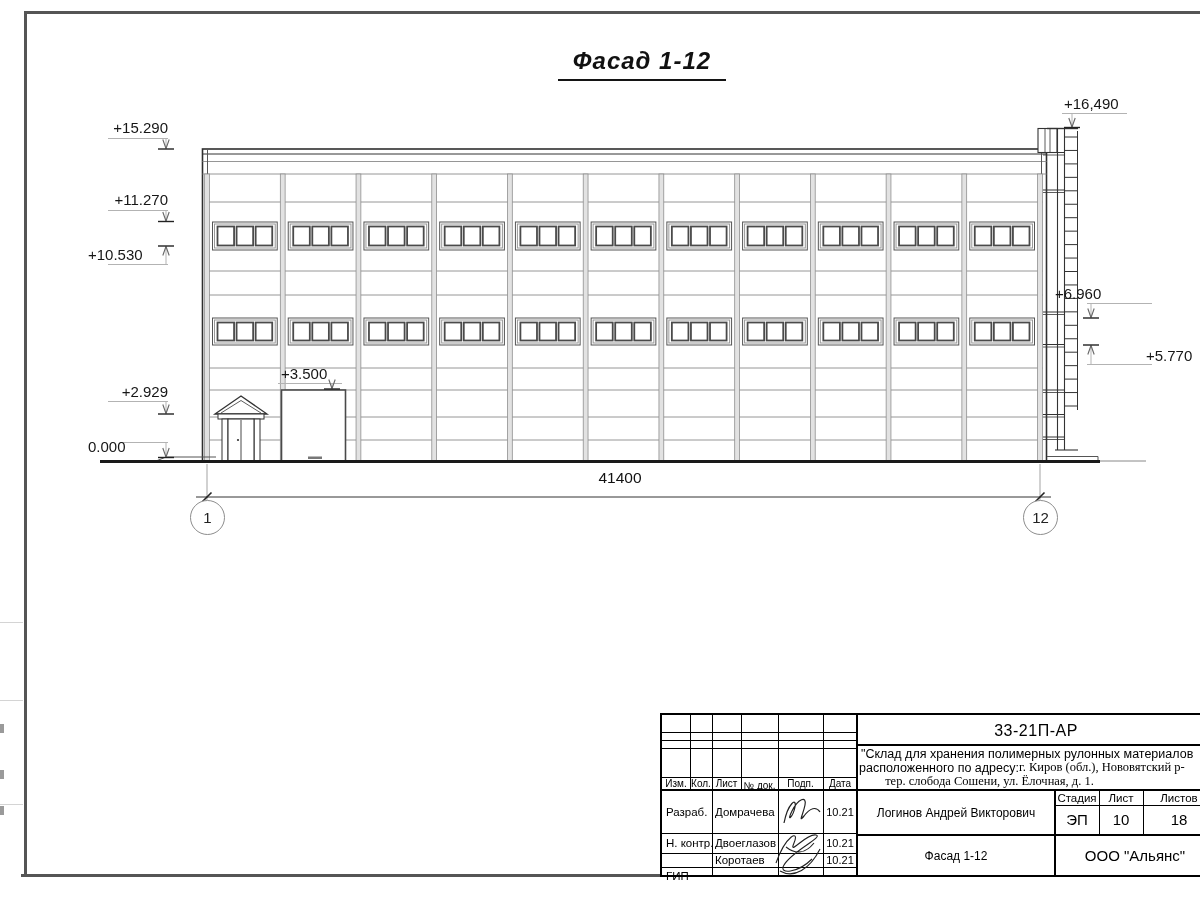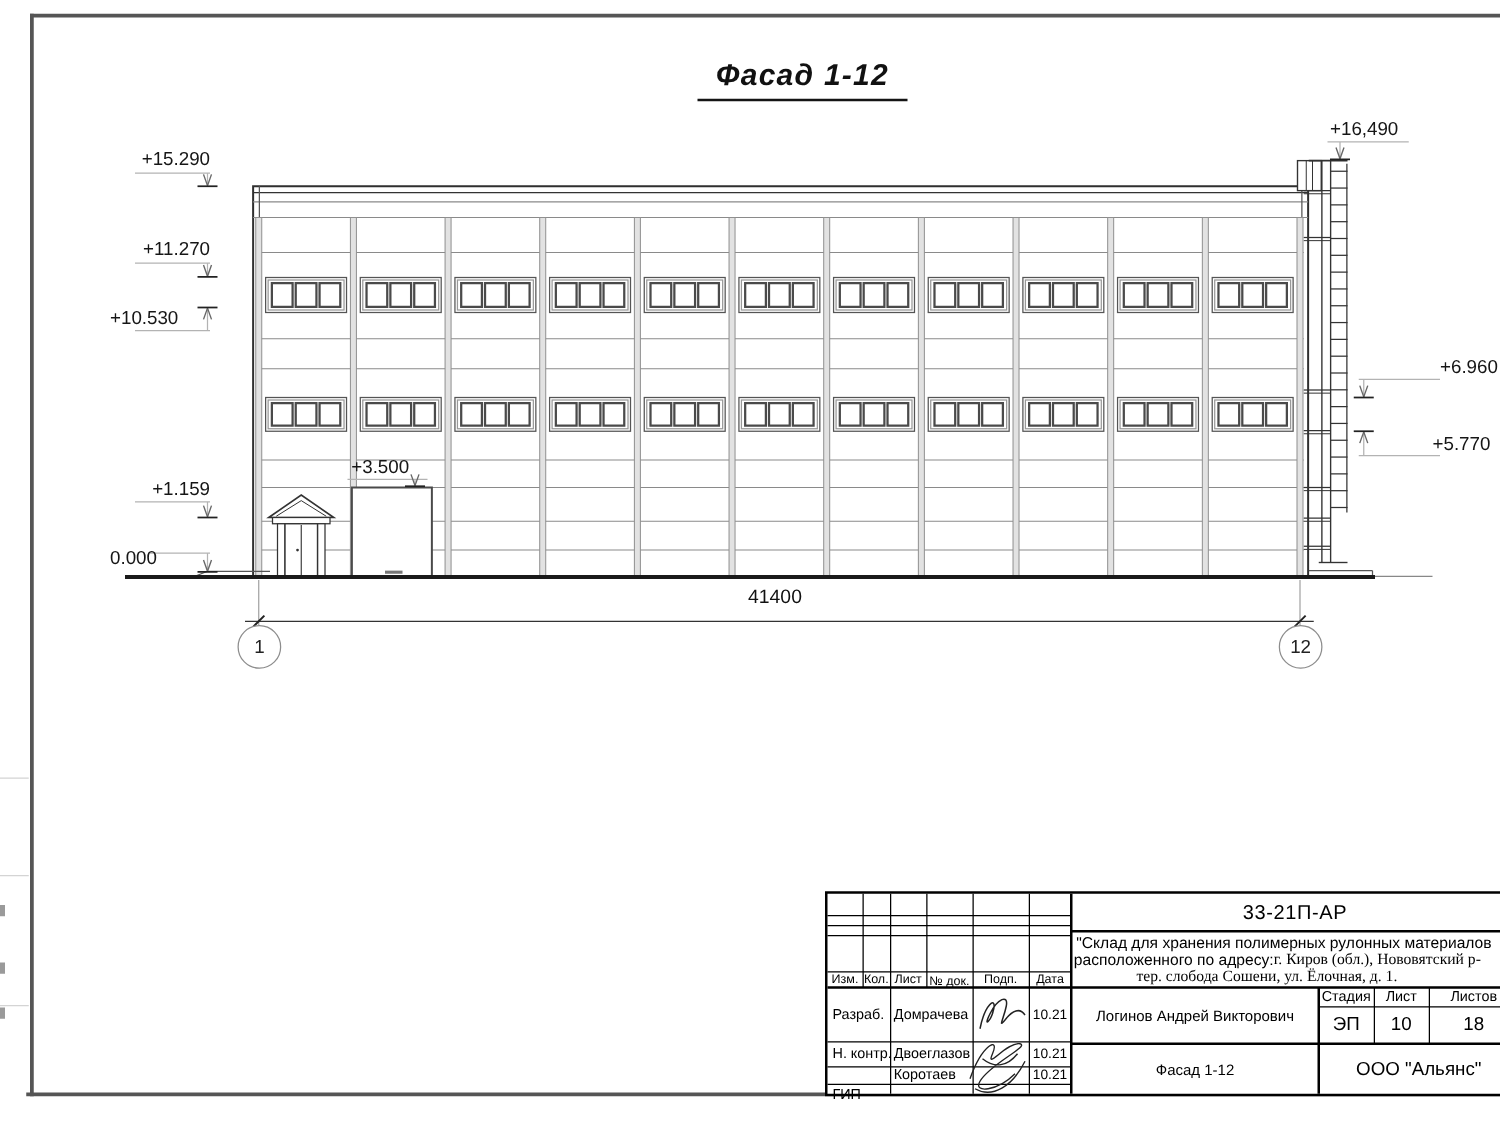--- a/index.html
+++ b/index.html
@@ -364,33 +364,33 @@
   <svg class="sig" style="left:110px;top:112px;" width="54" height="50" viewBox="0 0 54 50">
     <path d="M4,36 C14,8 28,2 22,16 C16,30 34,6 44,8 C52,10 20,24 12,38 C6,48 26,46 40,32 M8,44 C22,52 38,42 48,22 M14,20 C24,28 34,26 42,16" fill="none" stroke="#222" stroke-width="1.1"></path>
   </svg>
 
   <div class="tbt" style="left:195px;top:2px;width:358px;height:27px;font-size:16px;letter-spacing:.5px;">33-21П-АР</div>
   <div class="tbt left" style="left:199px;top:31px;width:354px;height:15px;font-size:12.5px;">"Склад для хранения полимерных рулонных материалов</div>
   <div class="tbt left" style="left:197px;top:45px;width:356px;height:15px;font-size:12.5px;">
     <span>расположенного по адресу:</span>
       <span class="serif"> г. Киров (обл.), Нововятский р-</span>
   </div>
-  <div class="tbt serif" style="left:195px;top:59px;width:265px;height:15px;font-size:12.5px;padding-left:24px;">тер. слобода Сошени, ул. Ёлочная, д. 1.</div>
+  <div class="tbt serif" style="left:195px;top:59px;width:265px;height:15px;font-size:12.5px;">тер. слобода Сошени, ул. Ёлочная, д. 1.</div>
   <div class="tbt" style="left:195px;top:76px;width:198px;height:43px;font-size:12px;">Логинов Андрей Викторович</div>
   <div class="tbt" style="left:393px;top:75px;width:44px;height:15px;font-size:11.5px;">Стадия</div>
   <div class="tbt" style="left:437px;top:75px;width:44px;height:15px;font-size:11.5px;">Лист</div>
   <div class="tbt" style="left:481px;top:75px;width:72px;height:15px;font-size:11.5px;">Листов</div>
   <div class="tbt" style="left:393px;top:90px;width:44px;height:29px;font-size:15px;">ЭП</div>
   <div class="tbt" style="left:437px;top:90px;width:44px;height:29px;font-size:15px;">10</div>
   <div class="tbt" style="left:481px;top:90px;width:72px;height:29px;font-size:15px;">18</div>
   <div class="tbt" style="left:195px;top:121px;width:198px;height:39px;font-size:12px;">Фасад 1-12</div>
   <div class="tbt" style="left:393px;top:121px;width:160px;height:39px;font-size:15px;">ООО "Альянс"</div>
 </div>
 
 <div class="lbl" style="left: 88px; width: 80px; text-align: right; top: 120px;">+15.290</div>
 <div class="lbl" style="left: 88px; width: 80px; text-align: right; top: 192px;">+11.270</div>
 <div class="lbl" style="left: 88px; width: 80px; text-align: left; top: 247px;">+10.530</div>
-<div class="lbl" style="left: 88px; width: 80px; text-align: right; top: 384px;">+1.159</div>
+<div class="lbl" style="left: 88px; width: 80px; text-align: right; top: 384px;">+2.929</div>
 <div class="lbl" style="left: 88px; width: 80px; text-align: left; top: 439px;">0.000</div>
 <div class="lbl" style="left: 1064px; top: 96px;">+16,490</div>
-<div class="lbl" style="left: 1152px; top: 286px; text-align: center;">+6.960</div>
+<div class="lbl" style="left: 1055px; top: 286px; text-align: center;">+6.960</div>
 <div class="lbl" style="left: 1146px; top: 348px;">+5.770</div>
 <div class="lbl" style="left: 281px; top: 366px;">+3.500</div>
 
 </body></html>

